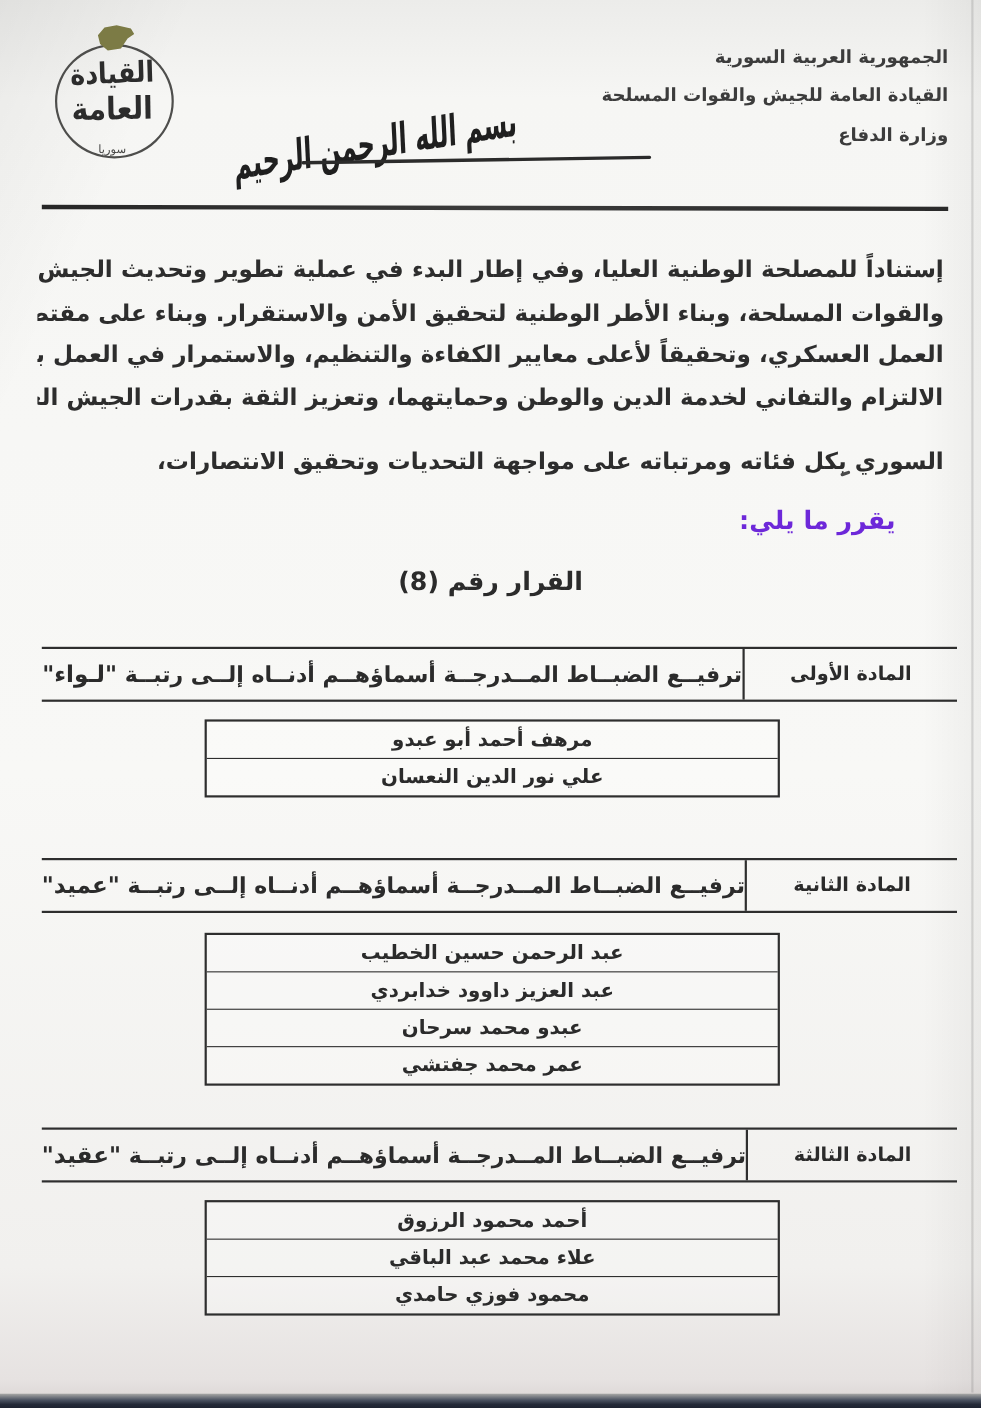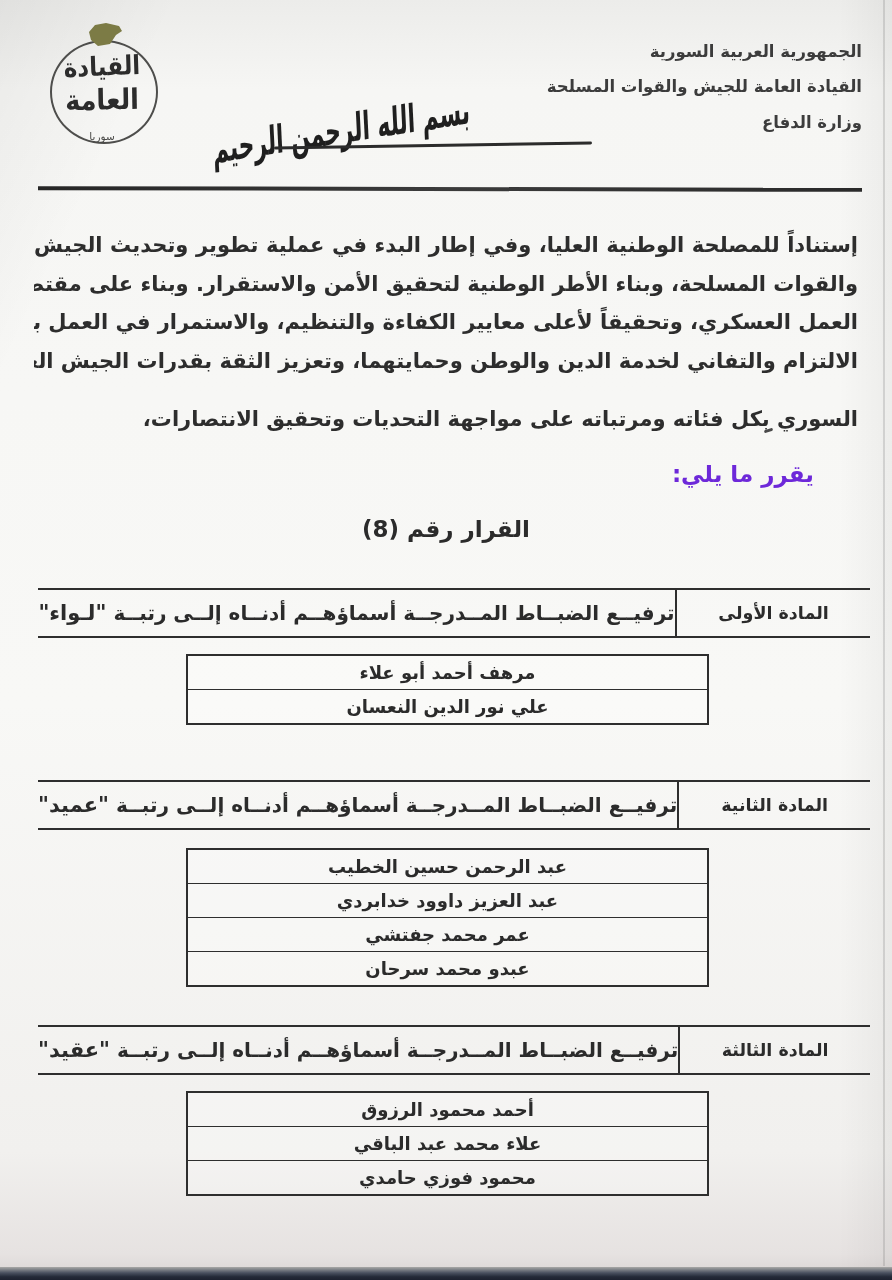--- a/index.html
+++ b/index.html
@@ -121,36 +121,36 @@
 <div class="dec-title">القرار رقم (8)</div>
 
 <div class="article" style="top:588px">
   <div class="article-label">المادة الأولى</div>
   <div class="article-text">
     <span>ترفيــع الضبــاط المــدرجــة أسماؤهــم أدنــاه إلــى رتبــة</span>
     <span class="article-rank">"لـواء"</span>
   </div>
 </div>
 <div class="names" style="top:654px">
-  <div class="nrow">مرهف أحمد أبو علاء</div>
+  <div class="nrow">مرهف أحمد أبو عبدو</div>
   <div class="nrow">علي نور الدين النعسان</div>
 </div>
 
 <div class="article" style="top:780px">
   <div class="article-label">المادة الثانية</div>
   <div class="article-text">
     <span>ترفيــع الضبــاط المــدرجــة أسماؤهــم أدنــاه إلــى رتبــة</span>
     <span class="article-rank">"عميد"</span>
   </div>
 </div>
 <div class="names" style="top:848px">
   <div class="nrow">عبد الرحمن حسين الخطيب</div>
   <div class="nrow">عبد العزيز داوود خدابردي</div>
+  <div class="nrow">عبدو محمد سرحان</div>
   <div class="nrow">عمر محمد جفتشي</div>
-  <div class="nrow">عبدو محمد سرحان</div>
 </div>
 
 <div class="article" style="top:1025px">
   <div class="article-label">المادة الثالثة</div>
   <div class="article-text">
     <span>ترفيــع الضبــاط المــدرجــة أسماؤهــم أدنــاه إلــى رتبــة</span>
     <span class="article-rank">"عقيد"</span>
   </div>
 </div>
 <div class="names" style="top:1091px">

